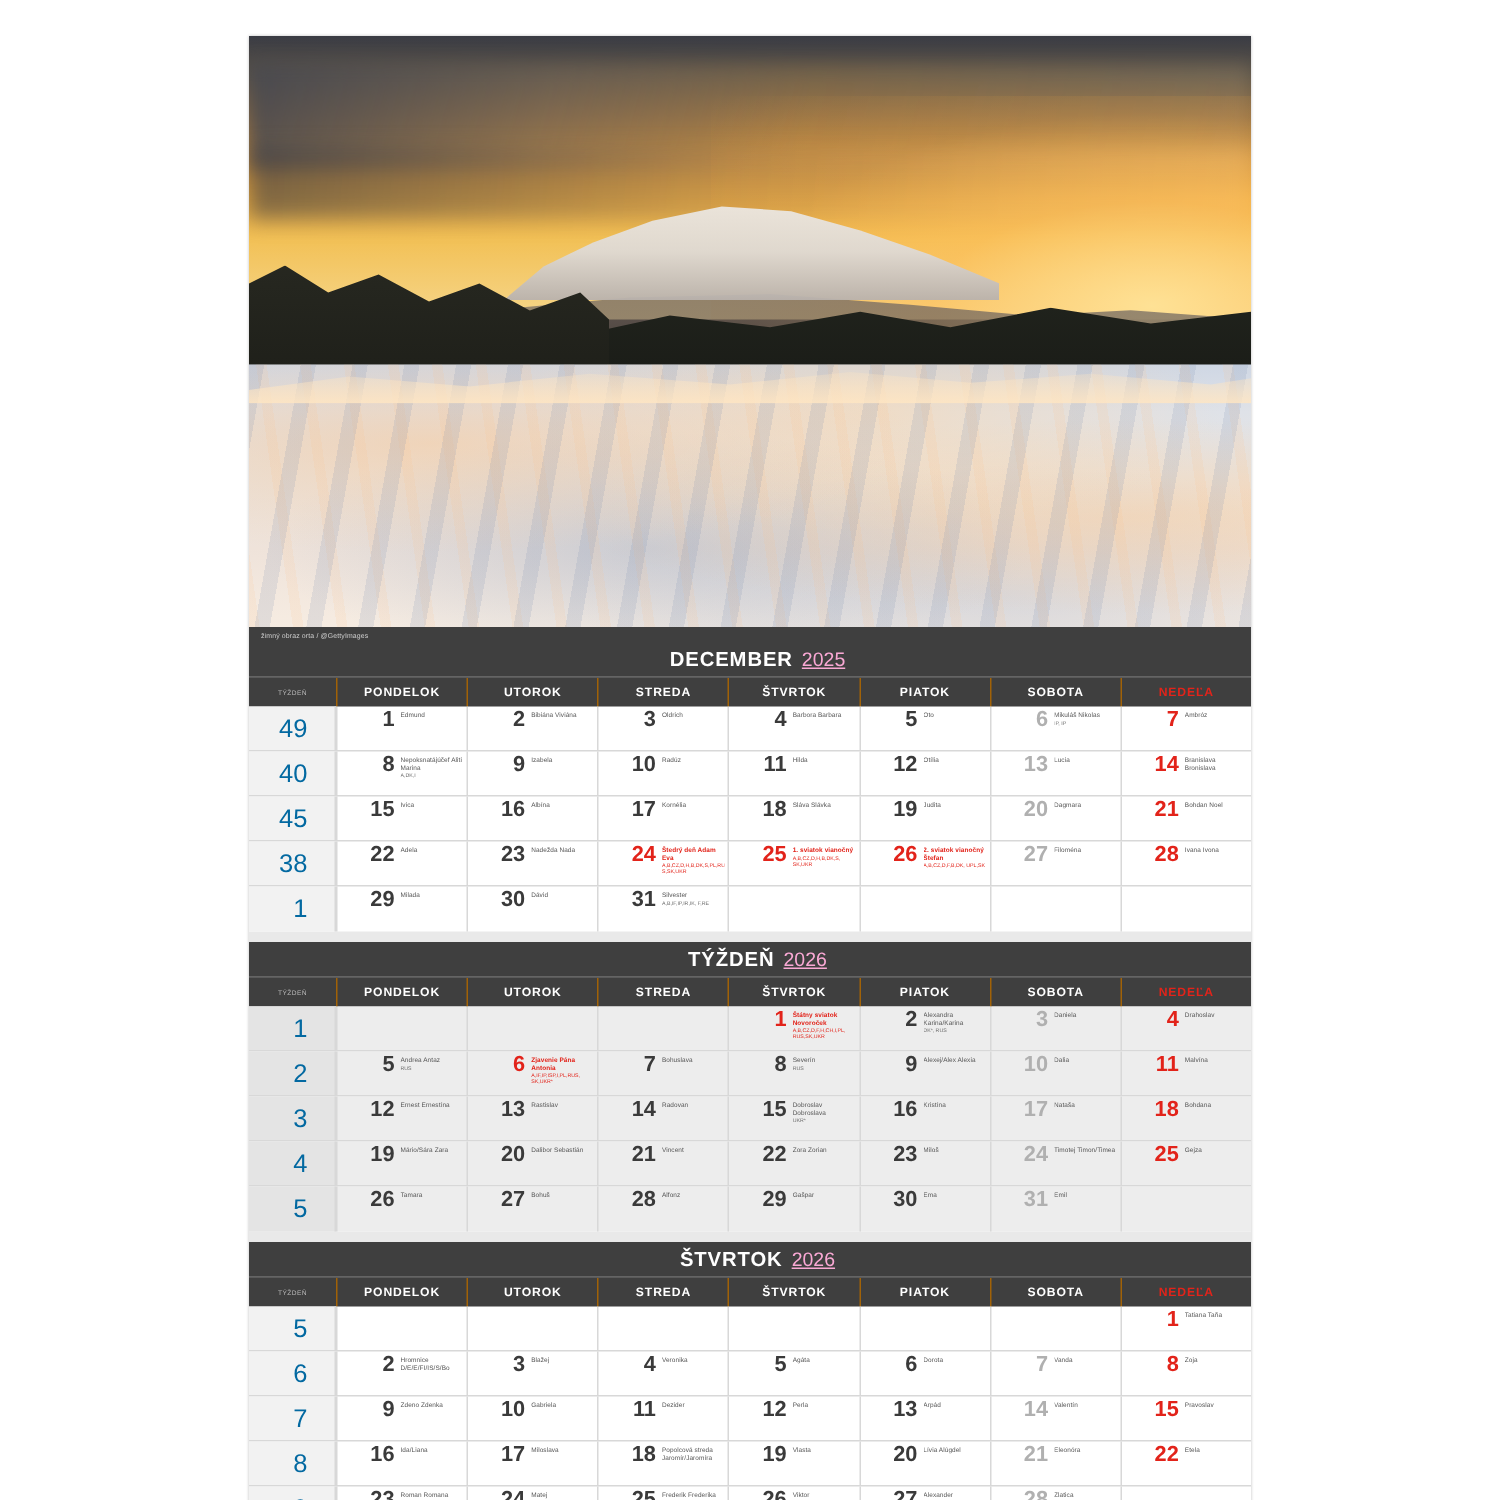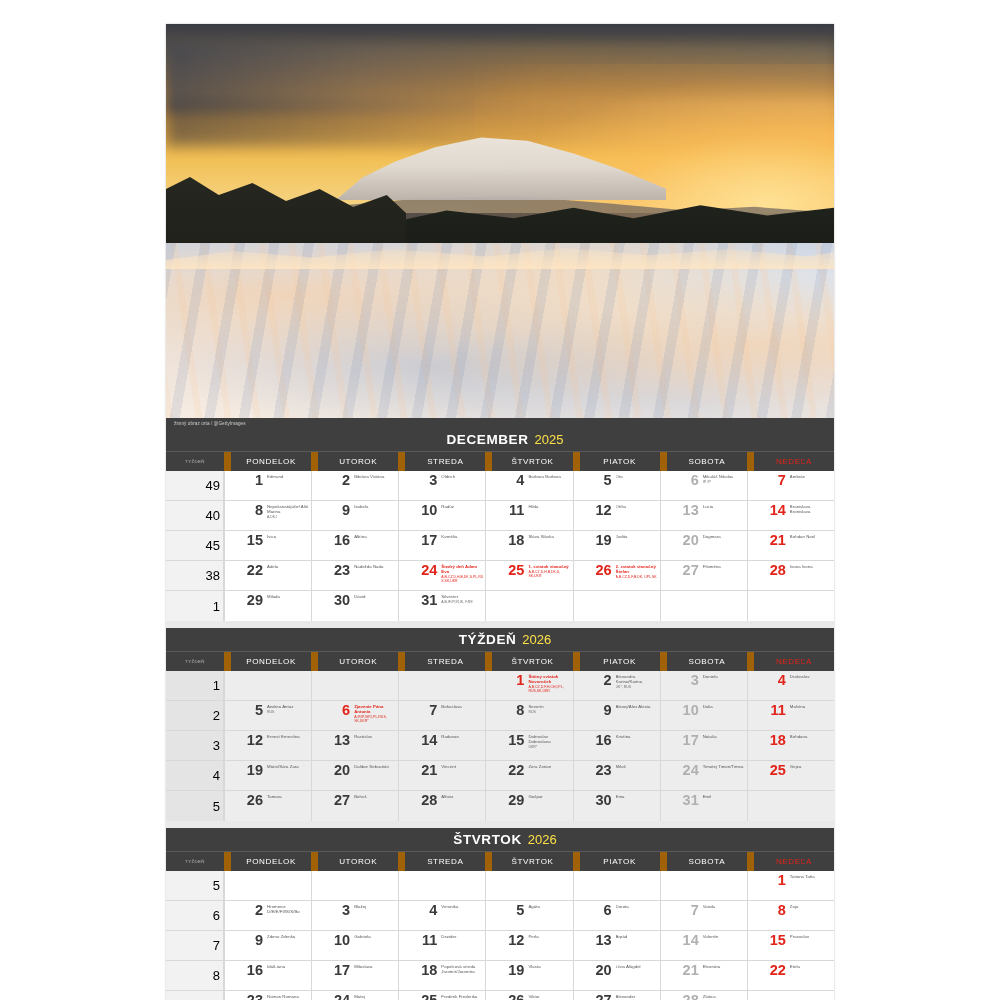--- a/index.html
+++ b/index.html
@@ -108,58 +108,58 @@
   .month-head {
     background: #3f3f3f;
     height: 23px;
     display: flex; align-items: center; justify-content: center;
     color: #fff;
   }
   .month-name {
     font-size: 13.5px; font-weight: bold; letter-spacing: .6px; padding-left: 10px;
   }
   .month-year {
-    font-size: 13px; color: #fde047; margin-left: 6px; font-weight: normal;
+    font-size: 13px; color: #f9a8d4; margin-left: 6px; font-weight: normal; text-decoration: underline;
   }
   .dow-row {
     display: flex;
     background: #3f3f3f;
     border-top: 1px solid #5a5a5a;
     height: 20px;
   }
   .dow-week {
     width: 58px;
     color: #b9b9b9;
     font-size: 4.4px;
     display: flex; align-items: center; justify-content: center;
     letter-spacing: .3px;
   }
   .dow-cell {
     flex: 1 1 0;
     color: #ffffff;
     font-size: 8.1px;
-    font-weight: normal;
+    font-weight: bold;
     letter-spacing: .6px;
     display: flex; align-items: center; justify-content: center;
-    border-left: 7px solid #a16207;
+    border-left: 1px solid #a16207;
   }
   .dow-cell.sun { color: #e2231a; }
 
   .week-row {
     display: flex;
     border-bottom: 1px solid #d8d8d8;
     min-height: 30px;
   }
   .week-row:last-child { border-bottom: none; }
   .wk {
     width: 58px;
     display: flex; align-items: center; justify-content: flex-end;
-    padding-right: 3px;
-    font-size: 13px;
-    color: #000000;
+    padding-right: 18px;
+    font-size: 17px;
+    color: #0369a1;
     background: #f2f2f2;
     border-right: 1px solid #d8d8d8;
   }
   .day {
     flex: 1 1 0;
     position: relative;
     border-left: 1px solid #d8d8d8;
     padding: 2px 2px 2px 0;
     display: flex;
     align-items: flex-start;

